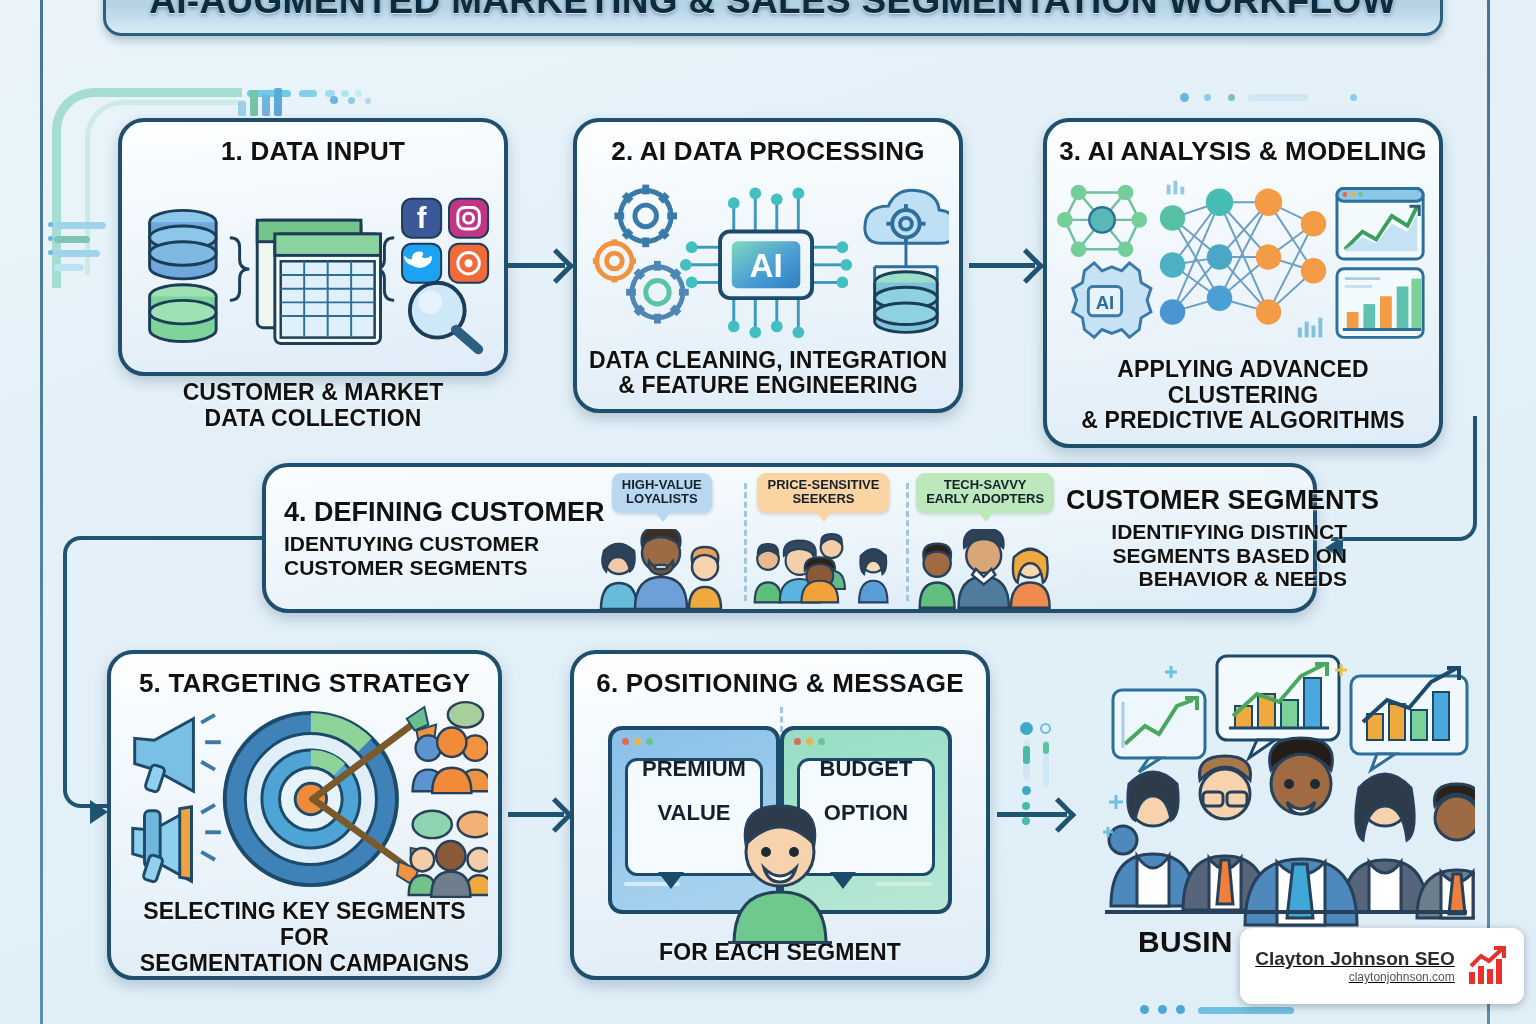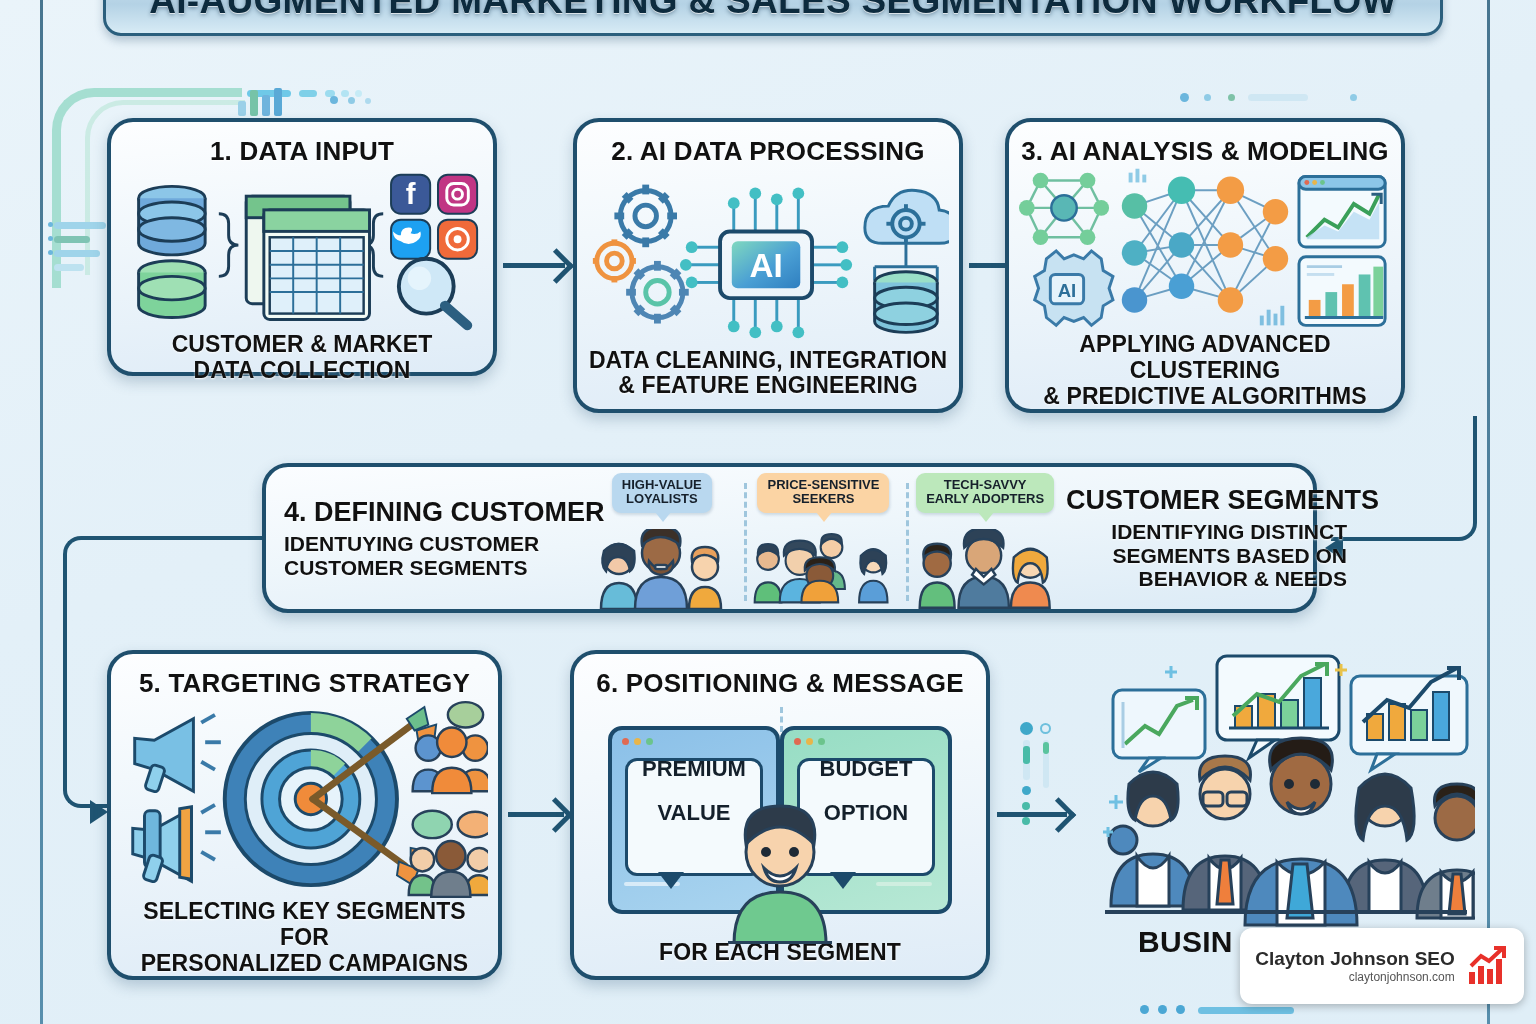--- a/index.html
+++ b/index.html
@@ -45,23 +45,23 @@
     text-shadow:0 1px 2px rgba(255,255,255,.9);
   }
   .card .caption {
     font-size:23px; font-weight:bold; color:#111; text-align:center;
     line-height:1.12; letter-spacing:.1px;
     text-shadow:0 1px 2px rgba(255,255,255,.9);
   }
   .card .art { flex:1; width:100%; display:flex; align-items:center; justify-content:center; }
 
   
-  #card1 { left:107px;  top:118px; width:390px; height:258px; }
+  #card1 { left:118px;  top:118px; width:390px; height:258px;gap:24px; }
   #card2 { left:573px;  top:118px; width:390px; height:295px; }
-  #card3 { left:1005px; top:118px; width:400px; height:295px; }
+  #card3 { left:1043px; top:118px; width:400px; height:330px; }
   #card5 { left:107px;  top:650px; width:395px; height:330px; }
   #card6 { left:570px;  top:650px; width:420px; height:330px; }
 
   
   #card4 {
     position:absolute; left:262px; top:463px; width:1055px; height:150px;
     background:linear-gradient(175deg,#fbfdff 0%,#eef6fb 45%,#dcebf6 100%);
     border:4px solid #1f4f6d; border-radius:26px;
     box-shadow:0 6px 14px rgba(40,80,110,.25);
     display:flex; align-items:center;
@@ -166,21 +166,21 @@
     border-top:17px solid #1c4a6b;
   }
   .msgline { width:78px; height:4px; background:#a8cbe2; border-radius:2px; margin-top:6px; }
 
   
   #watermark {
     position:absolute; left:1240px; top:928px; width:284px; height:76px;
     background:#fff; border-radius:12px; box-shadow:0 2px 8px rgba(0,0,0,.28);
     display:flex; align-items:center; justify-content:center; gap:12px; padding:0 14px;
   }
-  #watermark .wtext { text-align:right; }
+  #watermark .wtext { text-align:right;text-decoration:underline; }
   #watermark .wname { font-size:19px; font-weight:bold; color:#2b2b2b; white-space:nowrap; }
   #watermark .wurl  { font-size:12px; color:#555; white-space:nowrap; }
 
   
   #biz-label {
     position:absolute; left:1138px; top:925px; font-size:30px; font-weight:bold;
     color:#111; white-space:nowrap; letter-spacing:.3px;
   }
 </style>
 </head>
@@ -708,21 +708,21 @@
           <path d="M294 198 q0 -20 14 -20 q14 0 14 20z" fill="#73c28a"></path>
         <circle cx="366" cy="162" r="12" fill="#f2cda8"></circle>
           <path d="M352 198 q0 -20 14 -20 q14 0 14 20z" fill="#f0a93d"></path>
         <circle cx="337" cy="158" r="15" fill="#8a5a38"></circle>
           <path d="M317 200 q0 -26 20 -26 q20 0 20 26z" fill="#6f7e8c"></path>
       </g>
     </svg>
   </div>
   <div class="caption">
     <div>SELECTING KEY SEGMENTS FOR</div>
-    <div>PERSONALIZED CAMPAIGNS</div>
+    <div>SEGMENTATION CAMPAIGNS</div>
   </div>
 </div>
 
 <div class="card" id="card6">
   <h2>6. POSITIONING &amp; MESSAGE</h2>
   <div class="art" style="position:relative;">
     <div class="msgpanel blue">
       <div class="dots">
         <i style="background:#e06a52;"></i>
           <i style="background:#e8b54a;"></i>

